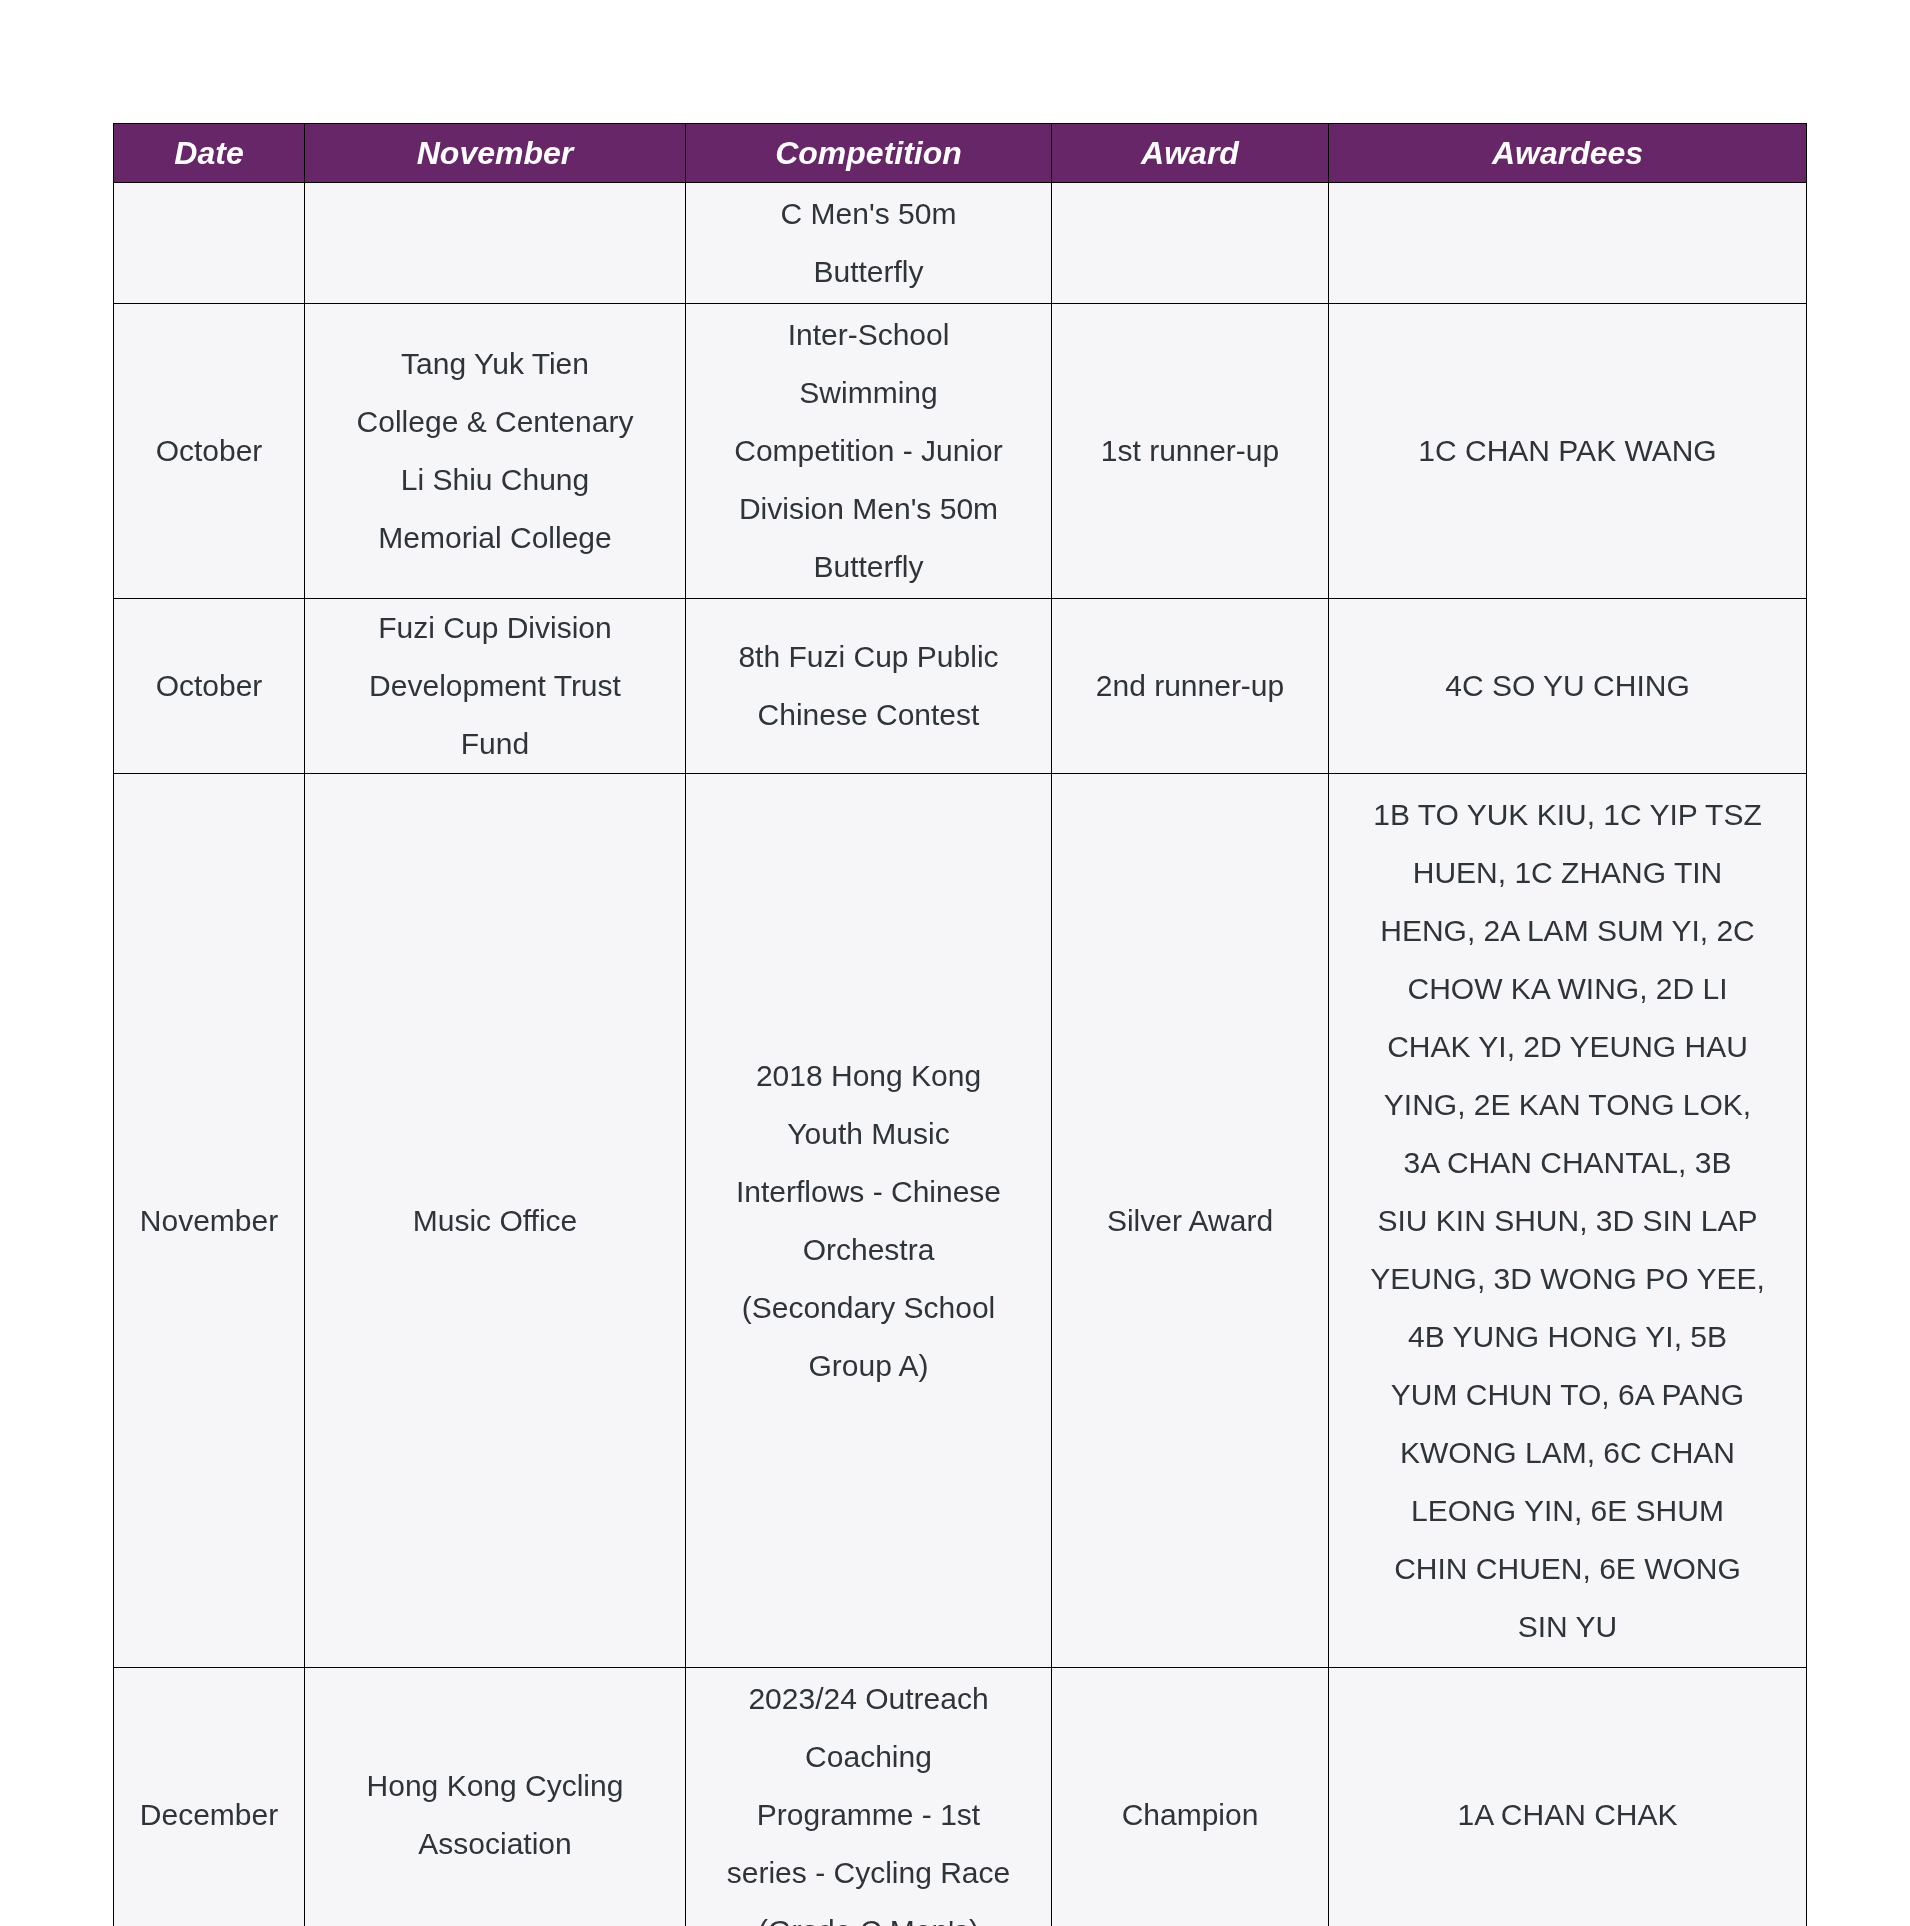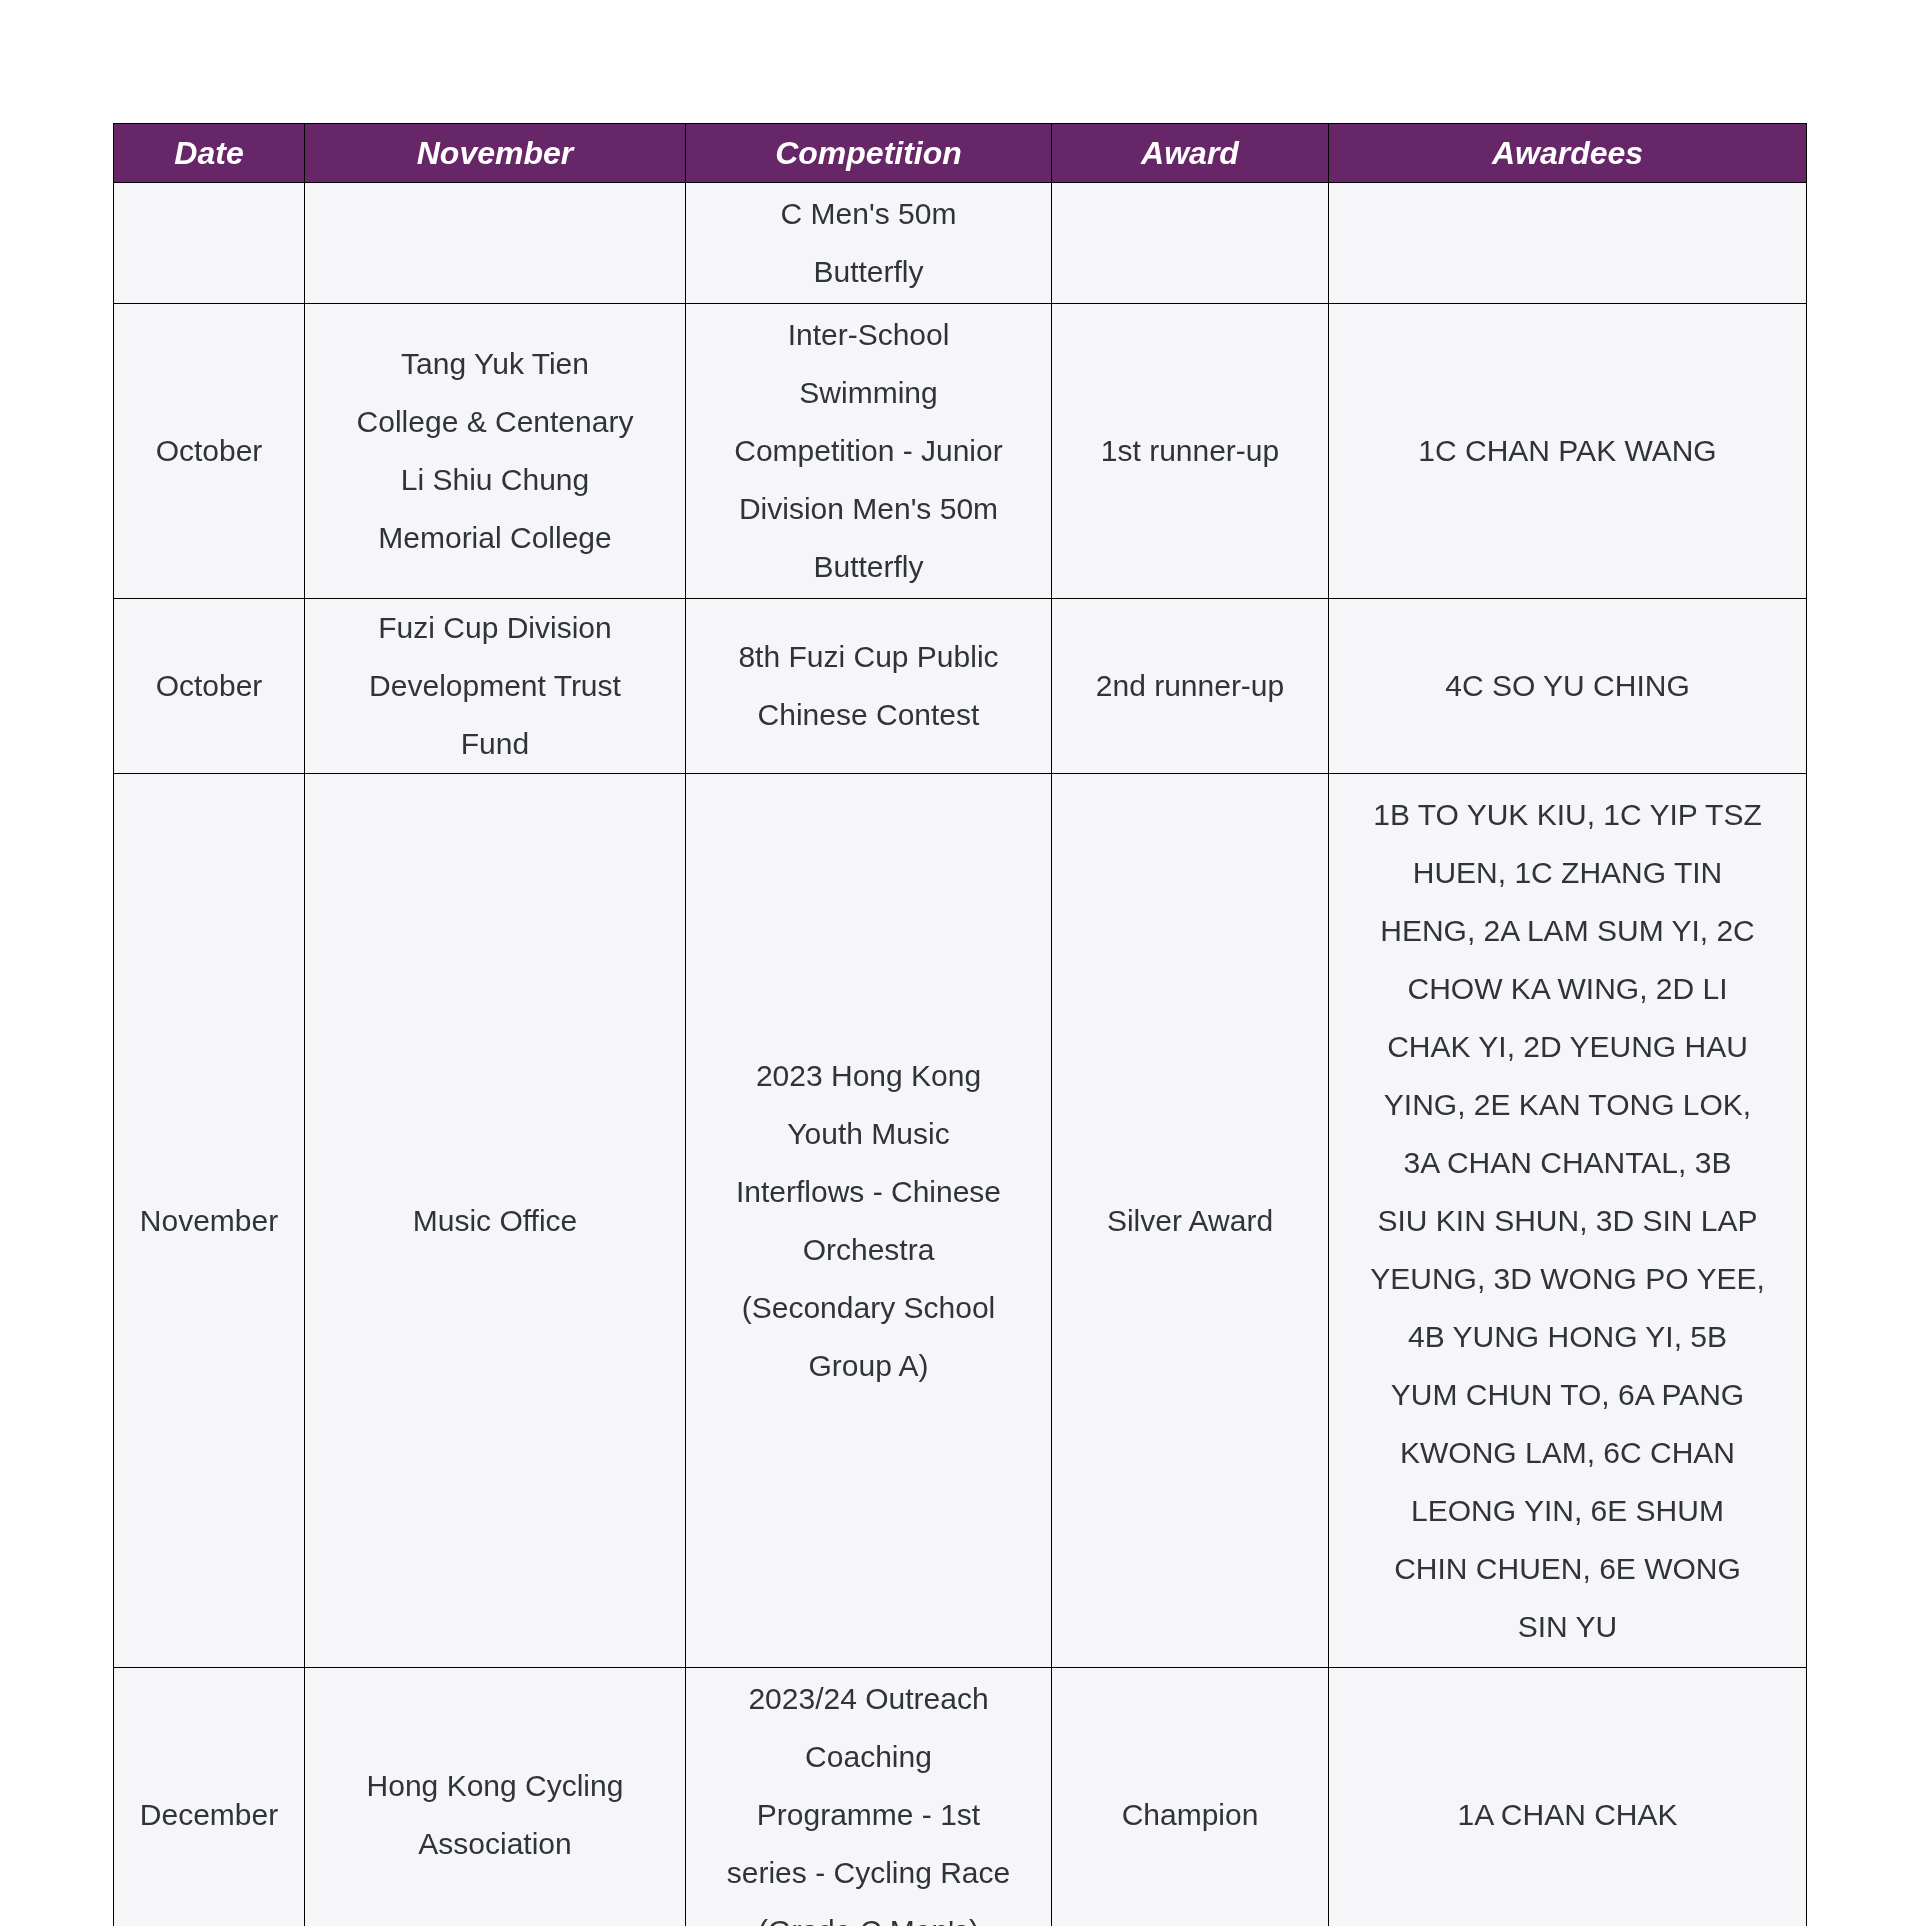--- a/index.html
+++ b/index.html
@@ -114,21 +114,21 @@
 Development Trust
 Fund</td>
       <td>8th Fuzi Cup Public
 Chinese Contest</td>
       <td>2nd runner-up</td>
       <td>4C SO YU CHING</td>
     </tr>
     <tr class="r3">
       <td>November</td>
       <td>Music Office</td>
-      <td>2023 Hong Kong
+      <td>2018 Hong Kong
 Youth Music
 Interflows - Chinese
 Orchestra
 (Secondary School
 Group A)</td>
       <td>Silver Award</td>
       <td>1B TO YUK KIU, 1C YIP TSZ
 HUEN, 1C ZHANG TIN
 HENG, 2A LAM SUM YI, 2C
 CHOW KA WING, 2D LI

